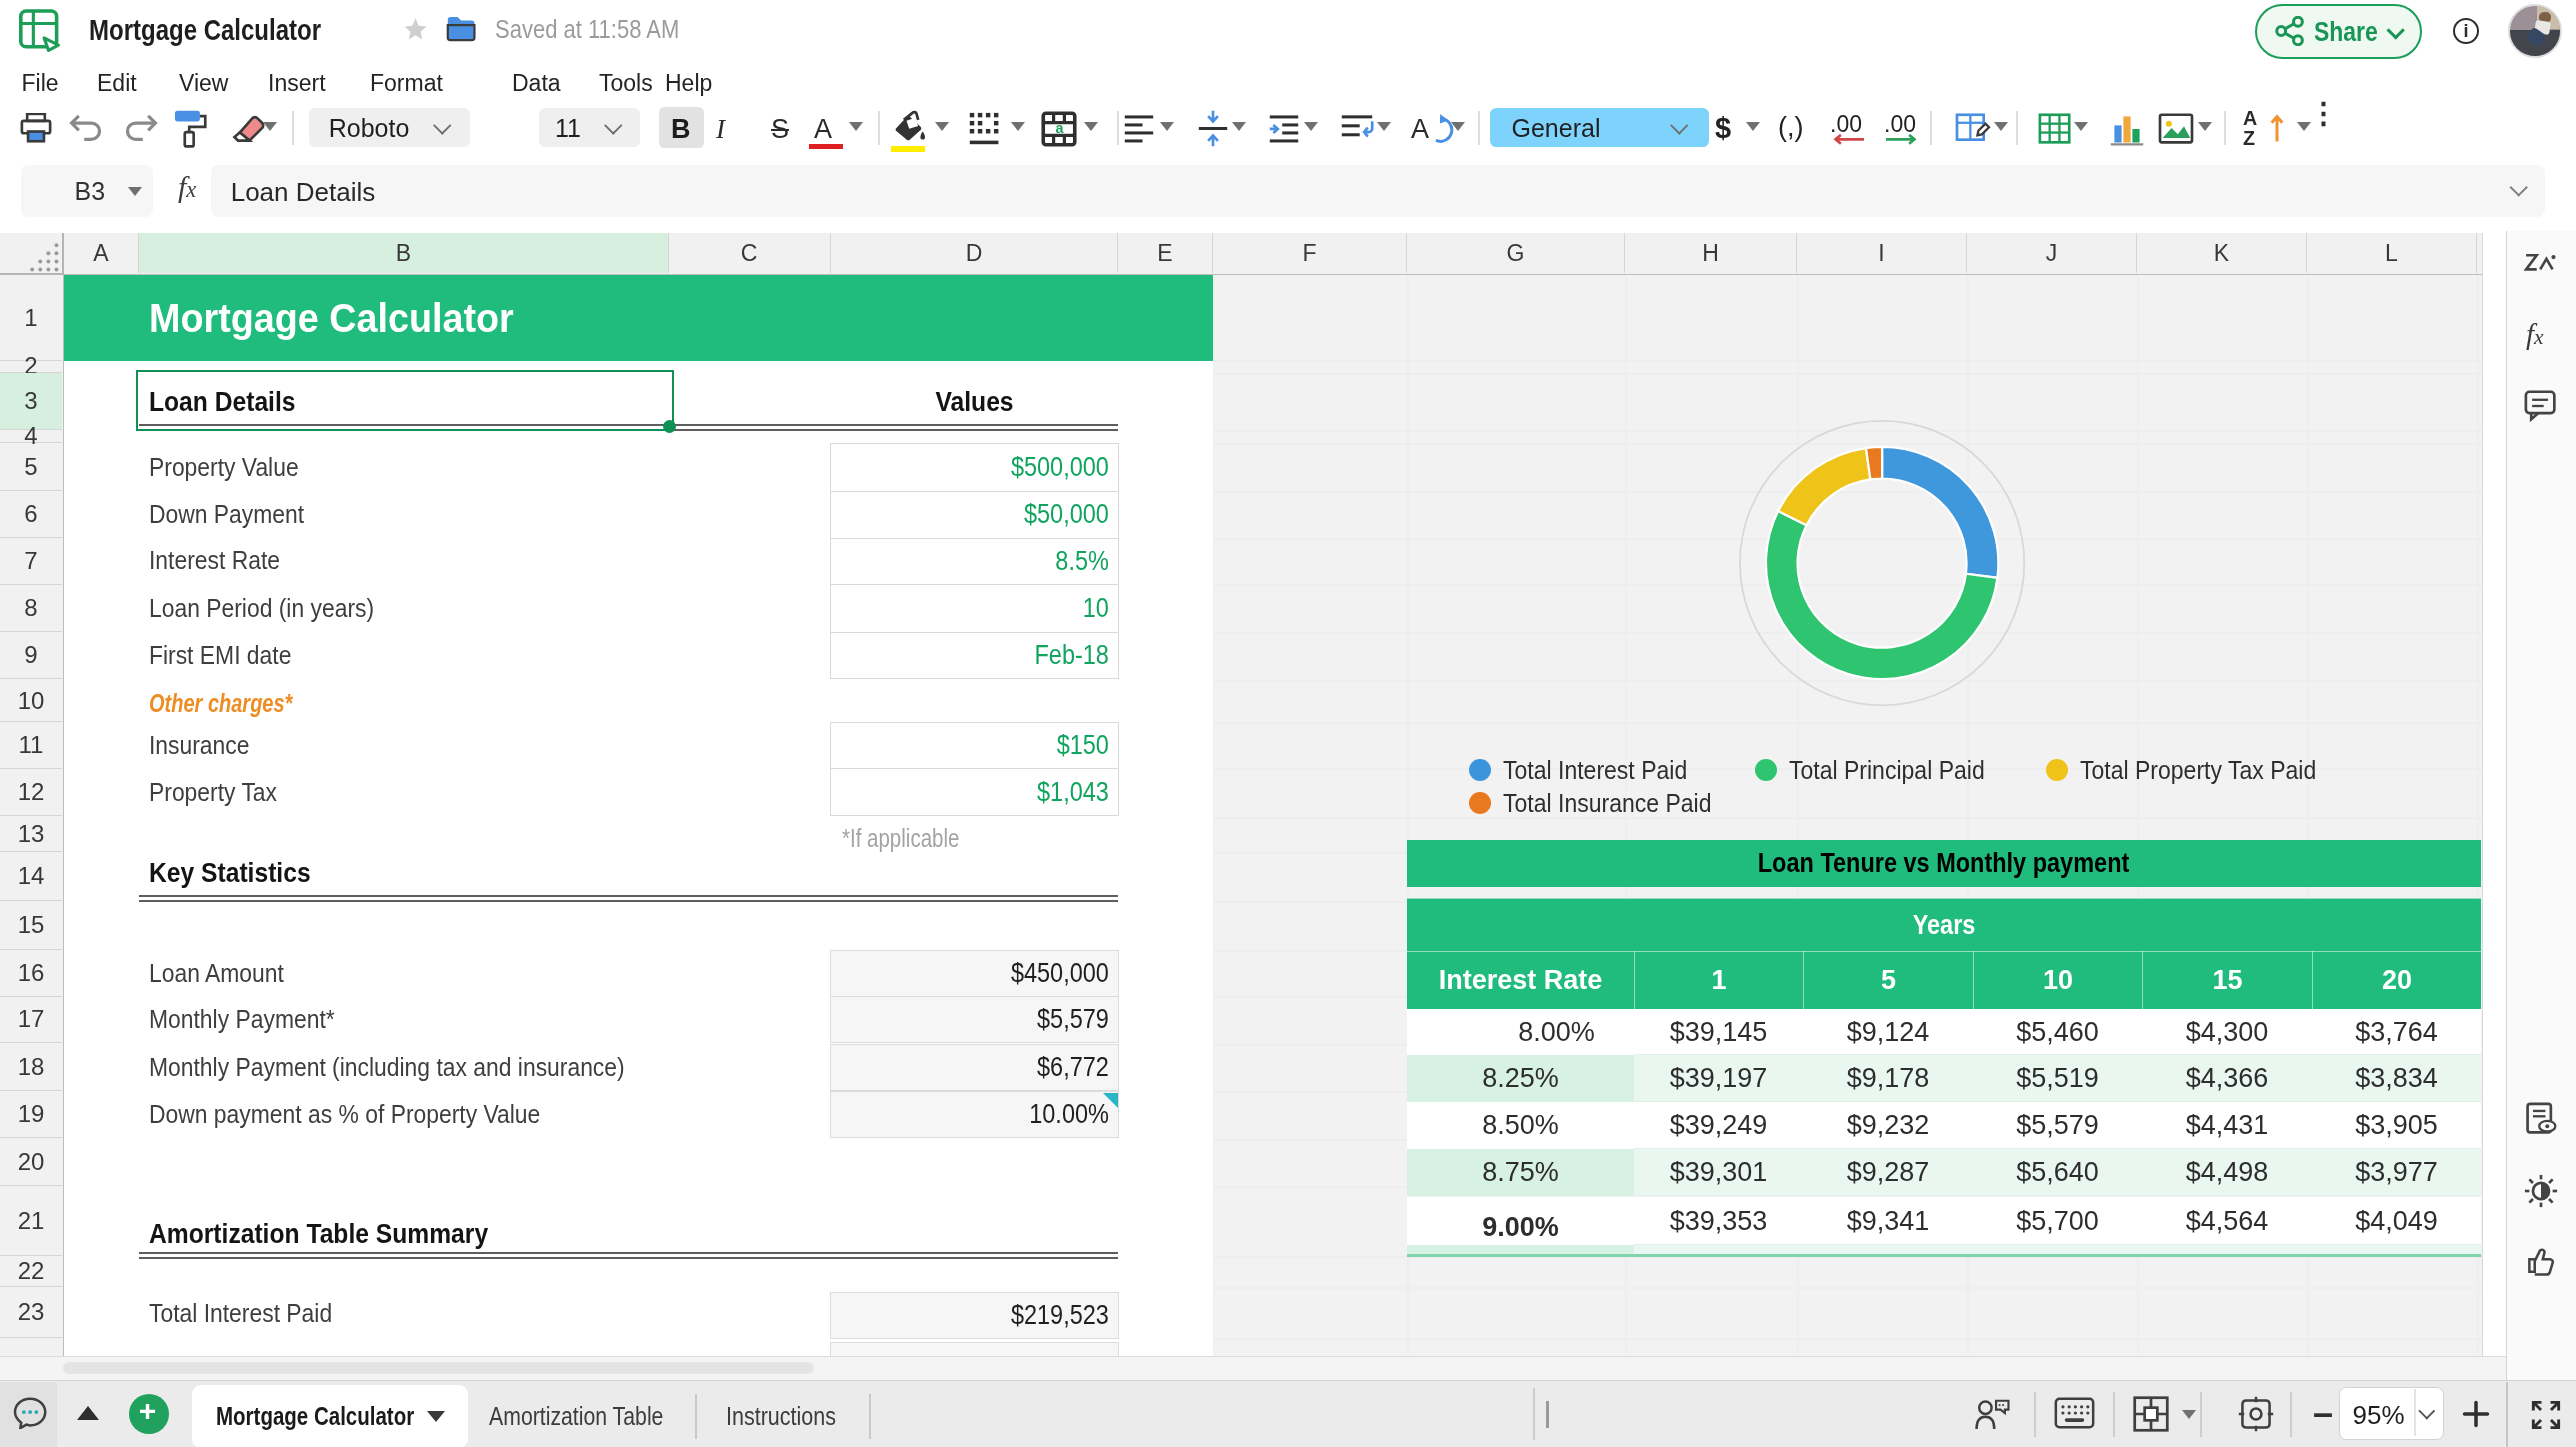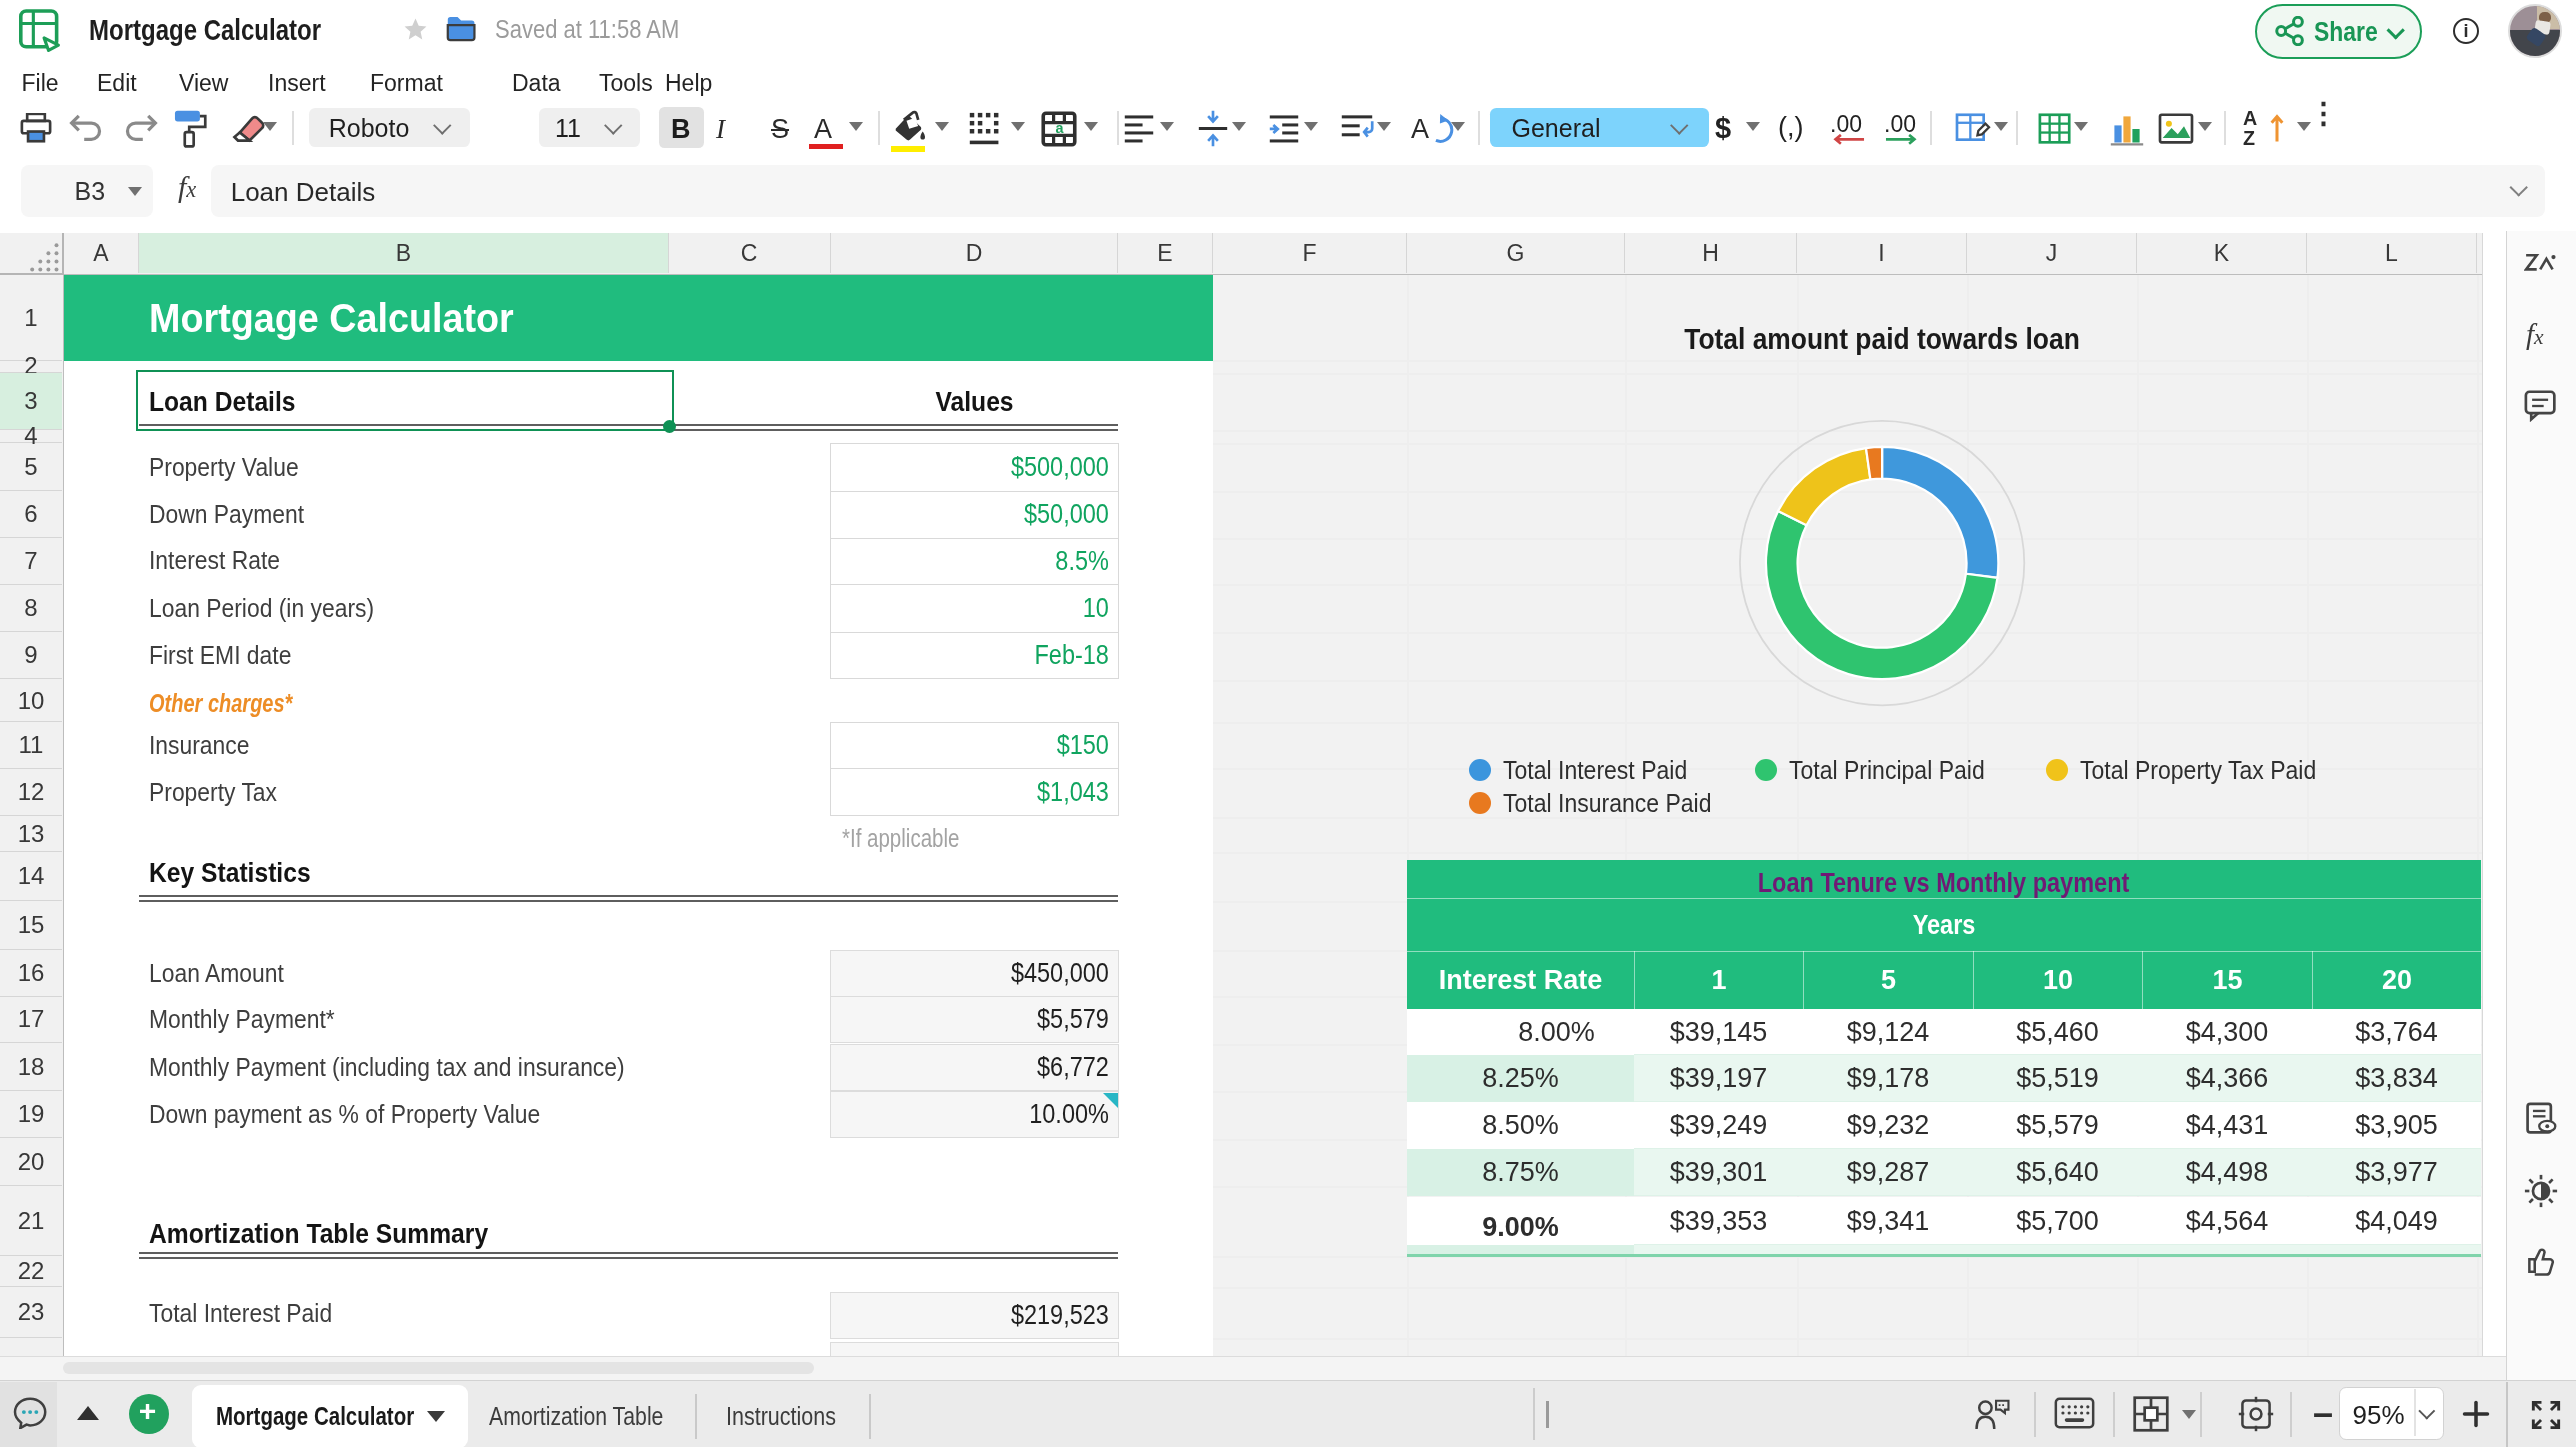--- a/index.html
+++ b/index.html
@@ -379,40 +379,37 @@
 <div class="abs" style="left:830px; top:1044px; width:289px; height:47px; background:#f6f6f6; border:1.8px solid #dcdcdc;"></div>
 <div class="val" style="left:830px; top:1044px; width:289px; height:47px; color:#1f1f1f;">$6,772</div>
 <div class="abs" style="left:830px; top:1091px; width:289px; height:47px; background:#f6f6f6; border:1.8px solid #dcdcdc;"></div>
 <div class="val" style="left:830px; top:1091px; width:289px; height:47px; color:#1f1f1f;">10.00%</div>
 <div class="abs" style="left:1103px; top:1093px; width:0; height:0; border-left:15px solid transparent; border-top:15px solid #29b6c5;"></div>
 <div class="sect" style="left:149px; top:1209px; height:49px;">Amortization Table Summary</div>
 <div class="lab" style="left:149px; top:1291px; height:45px;">Total Interest Paid</div>
 <div class="abs" style="left:830px; top:1292px; width:289px; height:47px; background:#f6f6f6; border:1.8px solid #dcdcdc;"></div>
 <div class="val" style="left:830px; top:1292px; width:289px; height:47px; color:#1f1f1f;">$219,523</div>
 <div class="abs" style="left:830px; top:1342px; width:289px; height:14.3px; background:#f6f6f6; border:1.8px solid #dcdcdc; border-bottom:0;"></div>
-<div class="abs" style="left:1407px; top:322px; width:950px; height:45px; font-size:30px; font-weight:bold; color:#1b1b1b; text-align:center; left:1407px;">
-      <div style="width:950px; text-align:center; transform:scaleX(.88);">Total amount paid towards loan</div>
-    </div>
 
 <svg class="abs" style="left:1731px; top:412px;" width="304" height="304" viewBox="1935 461 340 340">
  <circle cx="2104" cy="630" r="159" fill="none" stroke="#d8d8d8" stroke-width="2"></circle>
  <path d="M2104.0 500.0 A130 130 0 0 1 2233.0 646.4 L2197.7 641.9 A94.5 94.5 0 0 0 2104.0 535.5 Z" fill="#3f98dc" stroke="#fff" stroke-width="2.5"></path>
  <path d="M2233.0 646.4 A130 130 0 1 1 1987.7 571.8 L2019.5 587.7 A94.5 94.5 0 1 0 2197.7 641.9 Z" fill="#2fc46f" stroke="#fff" stroke-width="2.5"></path>
  <path d="M1987.7 571.8 A130 130 0 0 1 2086.0 501.3 L2090.9 536.4 A94.5 94.5 0 0 0 2019.5 587.7 Z" fill="#eec31a" stroke="#fff" stroke-width="2.5"></path>
  <path d="M2086.0 501.3 A130 130 0 0 1 2104.0 500.0 L2104.0 535.5 A94.5 94.5 0 0 0 2090.9 536.4 Z" fill="#e8791f" stroke="#fff" stroke-width="2.5"></path>
 </svg>
 <div class="abs" style="left:1469px; top:759px; width:22.4px; height:22.4px; border-radius:50%; background:#3b95dd;"></div>
 <div class="abs" style="left:1503px; top:755px; font-size:26px; color:#2e2e2e; transform:scaleX(.885); transform-origin:0 50%;">Total Interest Paid</div>
 <div class="abs" style="left:1755px; top:759px; width:22.4px; height:22.4px; border-radius:50%; background:#2fc46f;"></div>
 <div class="abs" style="left:1789px; top:755px; font-size:26px; color:#2e2e2e; transform:scaleX(.885); transform-origin:0 50%;">Total Principal Paid</div>
 <div class="abs" style="left:2046px; top:759px; width:22.4px; height:22.4px; border-radius:50%; background:#f0c31a;"></div>
 <div class="abs" style="left:2080px; top:755px; font-size:26px; color:#2e2e2e; transform:scaleX(.885); transform-origin:0 50%;">Total Property Tax Paid</div>
 <div class="abs" style="left:1469px; top:792px; width:22.4px; height:22.4px; border-radius:50%; background:#e8791f;"></div>
 <div class="abs" style="left:1503px; top:788px; font-size:26px; color:#2e2e2e; transform:scaleX(.885); transform-origin:0 50%;">Total Insurance Paid</div>
-<div class="abs" style="left:1407px; top:860px; width:1074px; height:47px; background:#20bc7e; color:#701a75; font-weight:bold; font-size:27px; display:flex; align-items:center; justify-content:center;">
+<div class="abs" style="left:1407px; top:840px; width:1074px; height:47px; background:#20bc7e; color:#000000; font-weight:bold; font-size:27px; display:flex; align-items:center; justify-content:center;">
       <span style="transform:scaleX(.87);">Loan Tenure vs Monthly payment</span>
     </div>
 <div class="abs" style="left:1407px; top:898px; width:1074px; height:53px; background:#20bc7e; border-top:1.8px solid rgba(255,255,255,0.5); color:#fff; font-weight:bold; font-size:27px; display:flex; align-items:center; justify-content:center;">
       <span style="transform:scaleX(.87);">Years</span>
     </div>
 <div class="abs" style="left:1407px; top:951px; width:1074px; height:58px; background:#20bc7e; border-top:1.8px solid rgba(255,255,255,0.5);"></div>
 <div class="tcell" style="left:1407px; top:951px; width:227px; height:58px; color:#fff; font-weight:bold; ">Interest Rate</div>
 <div class="tcell" style="left:1634px; top:951px; width:169px; height:58px; color:#fff; font-weight:bold; border-left:1.8px solid rgba(255,255,255,0.5);">1</div>
 <div class="tcell" style="left:1803px; top:951px; width:170px; height:58px; color:#fff; font-weight:bold; border-left:1.8px solid rgba(255,255,255,0.5);">5</div>
 <div class="tcell" style="left:1973px; top:951px; width:169px; height:58px; color:#fff; font-weight:bold; border-left:1.8px solid rgba(255,255,255,0.5);">10</div>

